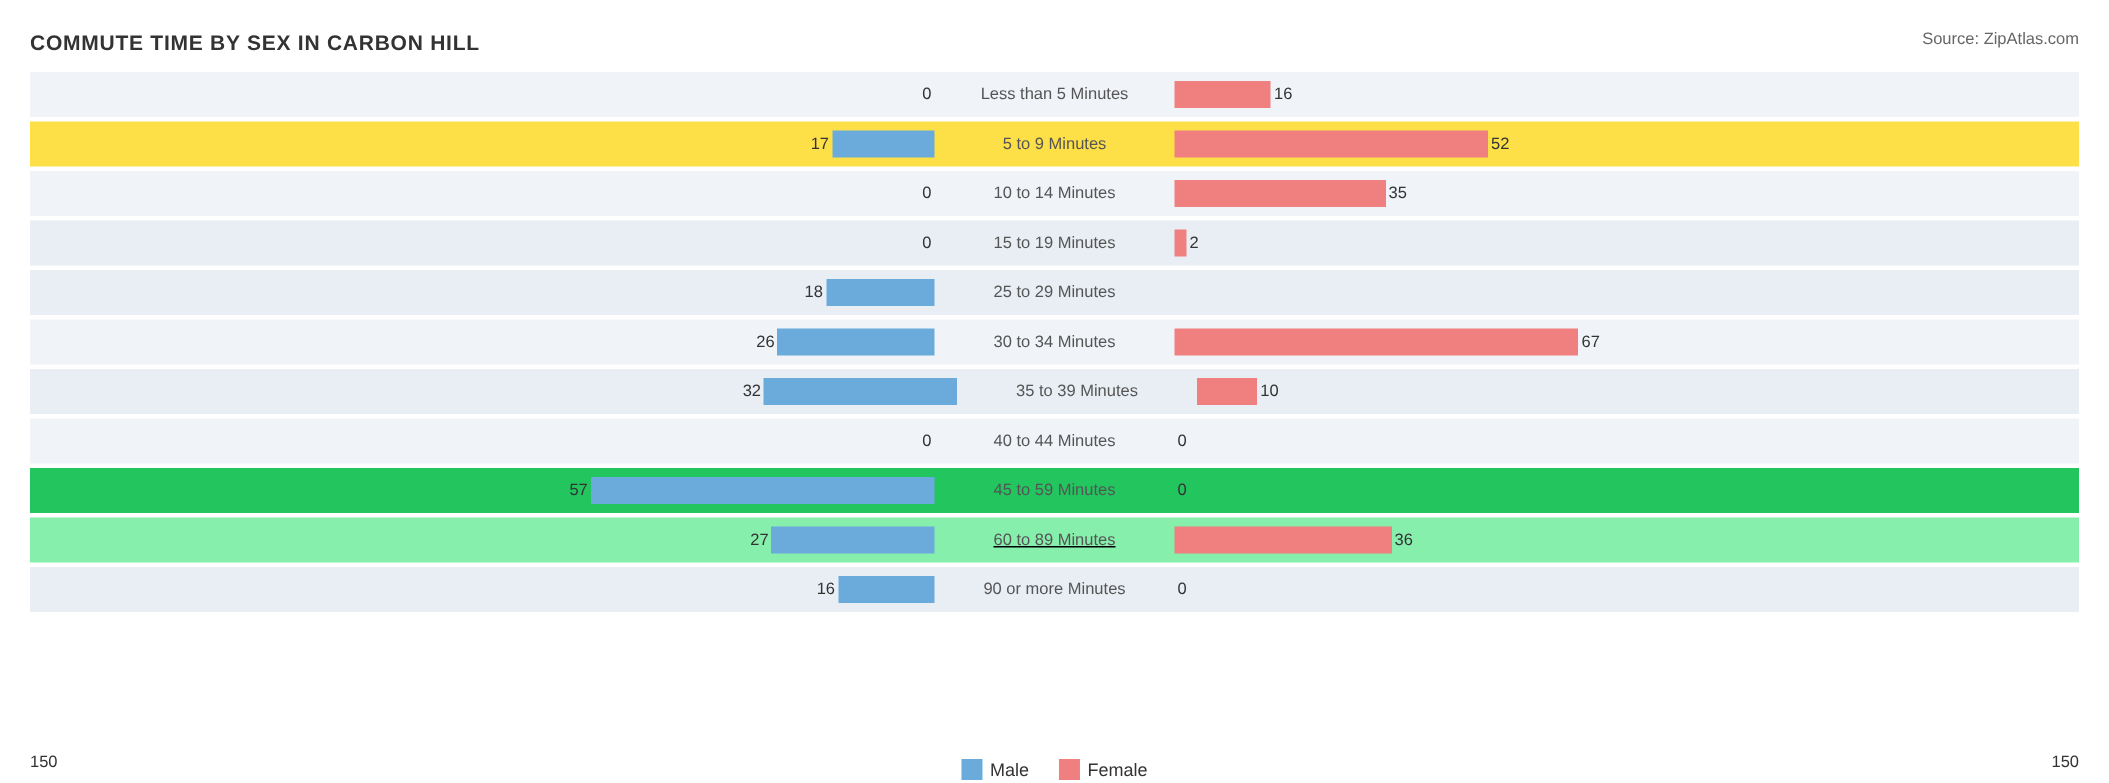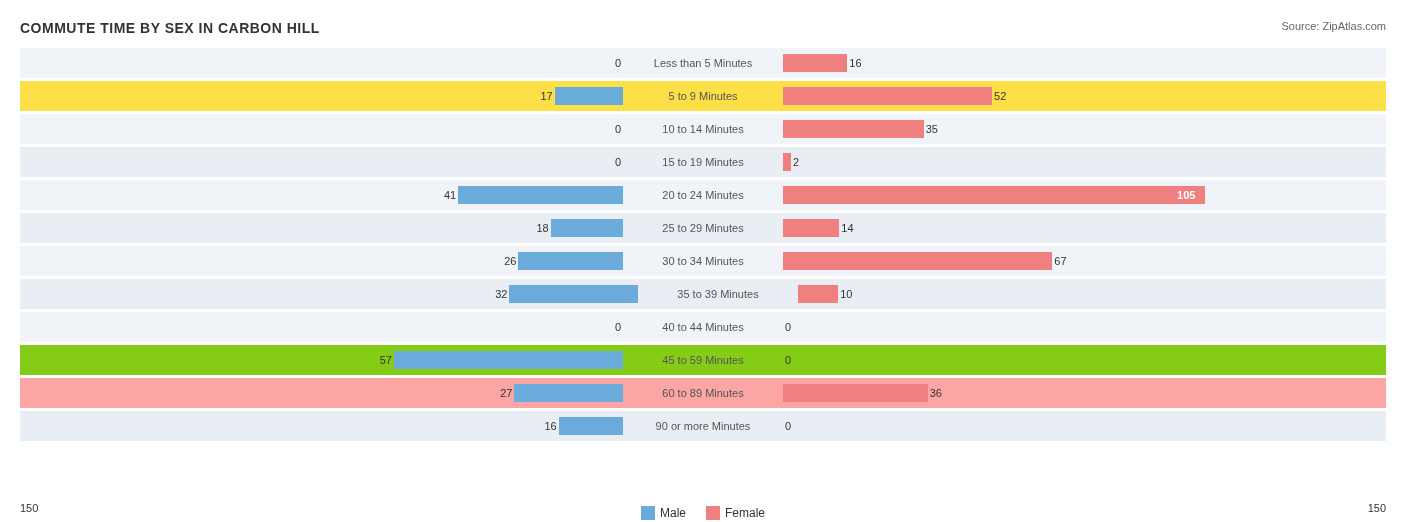--- a/index.html
+++ b/index.html
@@ -115,41 +115,26 @@
       <div class="row" style="background: rgb(232, 238, 244);">
         <div style="width: 603px; display: flex; align-items: center; justify-content: flex-end; height: 100%; position: relative;">
           <span style="position: absolute; right: 2px; font-size: 11px; color: rgb(51, 51, 51);">0</span>
         </div>
         <div style="width: 160px; text-align: center; font-size: 11px; color: rgb(85, 85, 85); white-space: nowrap; z-index: 10; flex-shrink: 0;">15 to 19 Minutes</div>
         <div style="width: 603px; display: flex; align-items: center; justify-content: flex-start; height: 100%; position: relative;">
           <div style="height: 18px; background: rgb(240, 128, 128); width: 8.04px; position: absolute; left: 0px;"></div>
           <span style="position: absolute; left: 10.04px; font-size: 11px; color: rgb(51, 51, 51);">2</span>
         </div>
       </div>
-      <div class="row" style="background: rgb(240, 244, 248);">
-        <div style="width: 603px; display: flex; align-items: center; justify-content: flex-end; height: 100%; position: relative;">
-          <div style="height: 18px; background: rgb(106, 171, 219); width: 164.82px; position: absolute; right: 0px;"></div>
-          <span style="position: absolute; right: 166.82px; font-size: 11px; color: rgb(51, 51, 51);">41</span>
-        </div>
-        <div style="width: 160px; text-align: center; font-size: 11px; color: rgb(85, 85, 85); white-space: nowrap; z-index: 10; flex-shrink: 0;">20 to 24 Minutes</div>
-        <div style="width: 603px; display: flex; align-items: center; justify-content: flex-start; height: 100%; position: relative;">
-          <div style="height: 18px; background: rgb(240, 128, 128); width: 422.1px; position: absolute; left: 0px;"></div>
-          <span style="position: absolute; left: 394.1px; font-size: 11px; color: rgb(255, 255, 255); font-weight: bold;">105</span>
-        </div>
-      </div>
       <div class="row" style="background: rgb(232, 238, 244);">
         <div style="width: 603px; display: flex; align-items: center; justify-content: flex-end; height: 100%; position: relative;">
           <div style="height: 18px; background: rgb(106, 171, 219); width: 72.36px; position: absolute; right: 0px;"></div>
           <span style="position: absolute; right: 74.36px; font-size: 11px; color: rgb(51, 51, 51);">18</span>
         </div>
         <div style="width: 160px; text-align: center; font-size: 11px; color: rgb(85, 85, 85); white-space: nowrap; z-index: 10; flex-shrink: 0;">25 to 29 Minutes</div>
-        <div style="width: 603px; display: flex; align-items: center; justify-content: flex-start; height: 100%; position: relative;">
-          <div style="height: 18px; background: rgb(240, 128, 128); width: 56.28px; position: absolute; left: 0px;"></div>
-          <span style="position: absolute; left: 58.28px; font-size: 11px; color: rgb(51, 51, 51);">14</span>
-        </div>
       </div>
       <div class="row" style="background: rgb(240, 244, 248);">
         <div style="width: 603px; display: flex; align-items: center; justify-content: flex-end; height: 100%; position: relative;">
           <div style="height: 18px; background: rgb(106, 171, 219); width: 104.52px; position: absolute; right: 0px;"></div>
           <span style="position: absolute; right: 106.52px; font-size: 11px; color: rgb(51, 51, 51);">26</span>
         </div>
         <div style="width: 160px; text-align: center; font-size: 11px; color: rgb(85, 85, 85); white-space: nowrap; z-index: 10; flex-shrink: 0;">30 to 34 Minutes</div>
         <div style="width: 603px; display: flex; align-items: center; justify-content: flex-start; height: 100%; position: relative; padding-left: 40px;">
           <div style="height: 18px; background: rgb(240, 128, 128); width: 269.34px; position: absolute; left: 0px;"></div>
           <span style="position: absolute; left: 271.34px; font-size: 11px; color: rgb(51, 51, 51);">67</span>
@@ -168,31 +153,31 @@
       </div>
       <div class="row" style="background: rgb(240, 244, 248);">
         <div style="width: 603px; display: flex; align-items: center; justify-content: flex-end; height: 100%; position: relative;">
           <span style="position: absolute; right: 2px; font-size: 11px; color: rgb(51, 51, 51);">0</span>
         </div>
         <div style="width: 160px; text-align: center; font-size: 11px; color: rgb(85, 85, 85); white-space: nowrap; z-index: 10; flex-shrink: 0;">40 to 44 Minutes</div>
         <div style="width: 603px; display: flex; align-items: center; justify-content: flex-start; height: 100%; position: relative;">
           <span style="position: absolute; left: 2px; font-size: 11px; color: rgb(51, 51, 51);">0</span>
         </div>
       </div>
-      <div class="row" style="background: #84cc16; align-items: center;">
+      <div class="row" style="background: #22c55e; align-items: center;">
         <div style="width: 603px; display: flex; align-items: center; justify-content: flex-end; height: 100%; position: relative;">
           <div style="height: 18px; background: rgb(106, 171, 219); width: 229.14px; position: absolute; right: 0px;"></div>
           <span style="position: absolute; right: 231.14px; font-size: 11px; color: rgb(51, 51, 51);">57</span>
         </div>
         <div style="width: 160px; text-align: center; font-size: 11px; color: rgb(85, 85, 85); white-space: nowrap; z-index: 10; flex-shrink: 0;">45 to 59 Minutes</div>
         <div style="width: 603px; display: flex; align-items: center; justify-content: flex-start; height: 100%; position: relative;">
           <span style="position: absolute; left: 2px; font-size: 11px; color: rgb(51, 51, 51);">0</span>
         </div>
       </div>
-      <div class="row" style="background: #fca5a5;">
+      <div class="row" style="background: #86efac; text-decoration: underline;">
         <div style="width: 603px; display: flex; align-items: center; justify-content: flex-end; height: 100%; position: relative;">
           <div style="height: 18px; background: rgb(106, 171, 219); width: 108.54px; position: absolute; right: 0px;"></div>
           <span style="position: absolute; right: 110.54px; font-size: 11px; color: rgb(51, 51, 51);">27</span>
         </div>
         <div style="width: 160px; text-align: center; font-size: 11px; color: rgb(85, 85, 85); white-space: nowrap; z-index: 10; flex-shrink: 0;">60 to 89 Minutes</div>
         <div style="width: 603px; display: flex; align-items: center; justify-content: flex-start; height: 100%; position: relative;">
           <div style="height: 18px; background: rgb(240, 128, 128); width: 144.72px; position: absolute; left: 0px;"></div>
           <span style="position: absolute; left: 146.72px; font-size: 11px; color: rgb(51, 51, 51);">36</span>
         </div>
       </div>

